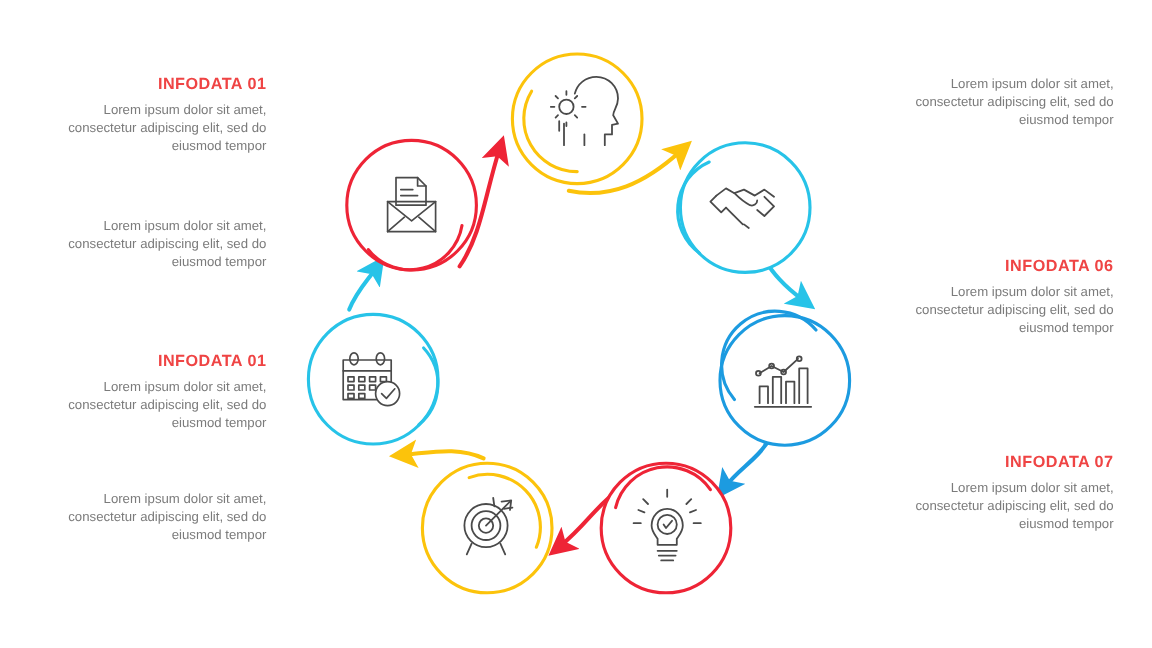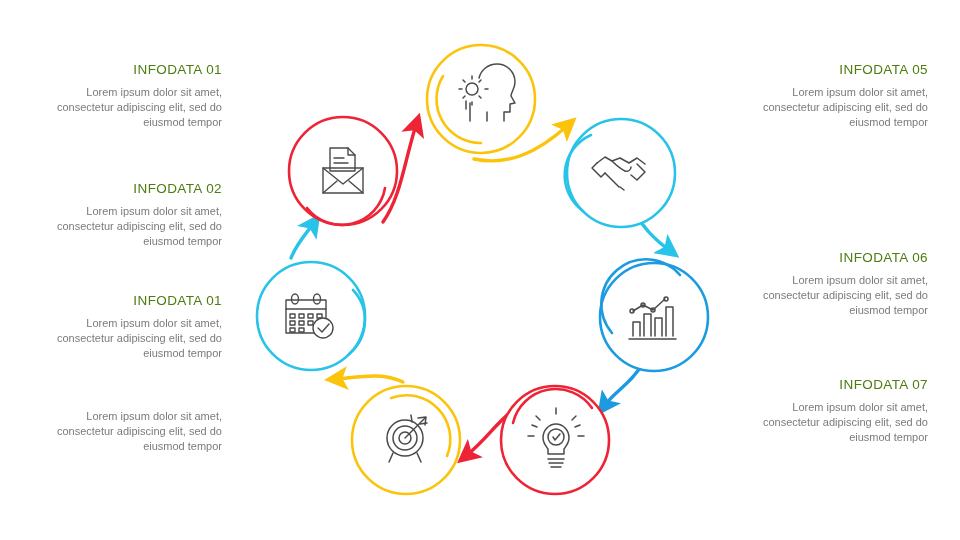--- a/index.html
+++ b/index.html
@@ -27,22 +27,22 @@
     height: 540px;
   }
   .info-block {
     position: absolute;
     width: 190px;
   }
   .info-block.left  { text-align: right; }
   .info-block.right { text-align: right; }
   .info-title {
     font-size: 13.5px;
-    font-weight: normal;
-    color: #4d7c0f;
+    font-weight: bold;
+    color: #ef4444;
     letter-spacing: 0.4px;
     margin: 0 0 7px 0;
     line-height: 1.1;
   }
   .info-desc {
     font-size: 11px;
     color: #7b7b7b;
     line-height: 1.38;
     margin: 0;
   }
@@ -181,39 +181,37 @@
     </g>
 
   </svg>
 
   <div class="info-block left" style="left:32px; top:63px;">
     <p class="info-title">INFODATA 01</p>
     <p class="info-desc">Lorem ipsum dolor sit amet, consectetur adipiscing elit, sed do eiusmod tempor</p>
   </div>
 
   <div class="info-block left" style="left:32px; top:182px;">
-    <p class="info-title">INFODATA 02</p>
     <p class="info-desc">Lorem ipsum dolor sit amet, consectetur adipiscing elit, sed do eiusmod tempor</p>
   </div>
 
   <div class="info-block left" style="left:32px; top:294px;">
     <p class="info-title">INFODATA 01</p>
     <p class="info-desc">Lorem ipsum dolor sit amet, consectetur adipiscing elit, sed do eiusmod tempor</p>
   </div>
 
   <div class="info-block left" style="left:32px; top:409px;">
     <p class="info-desc">Lorem ipsum dolor sit amet, consectetur adipiscing elit, sed do eiusmod tempor</p>
   </div>
 
   <div class="info-block right" style="left:738px; top:63px;">
-    <p class="info-title">INFODATA 05</p>
-    <p class="info-desc">Lorem ipsum dolor sit amet, consectetur adipiscing elit, sed do eiusmod tempor</p>
-  </div>
-
-  <div class="info-block right" style="left:738px; top:215px;margin-top:36px;">
+    <p class="info-desc">Lorem ipsum dolor sit amet, consectetur adipiscing elit, sed do eiusmod tempor</p>
+  </div>
+
+  <div class="info-block right" style="left:738px; top:215px;">
     <p class="info-title">INFODATA 06</p>
     <p class="info-desc">Lorem ipsum dolor sit amet, consectetur adipiscing elit, sed do eiusmod tempor</p>
   </div>
 
   <div class="info-block right" style="left:738px; top:378px;">
     <p class="info-title">INFODATA 07</p>
     <p class="info-desc">Lorem ipsum dolor sit amet, consectetur adipiscing elit, sed do eiusmod tempor</p>
   </div>
 
 </div>

